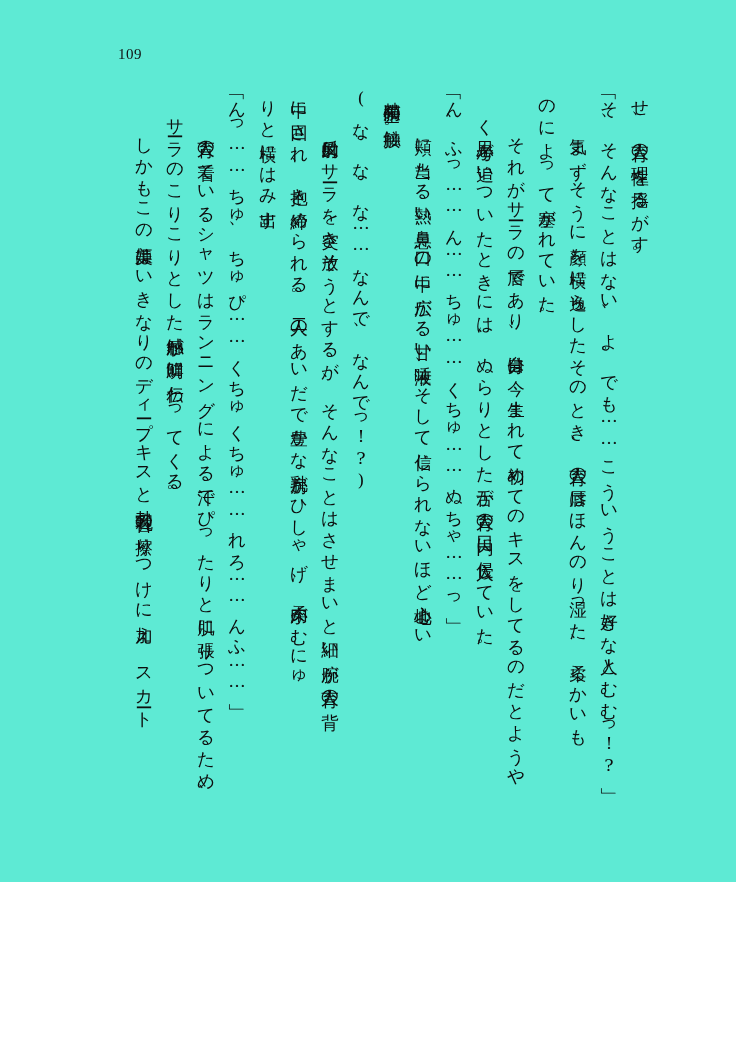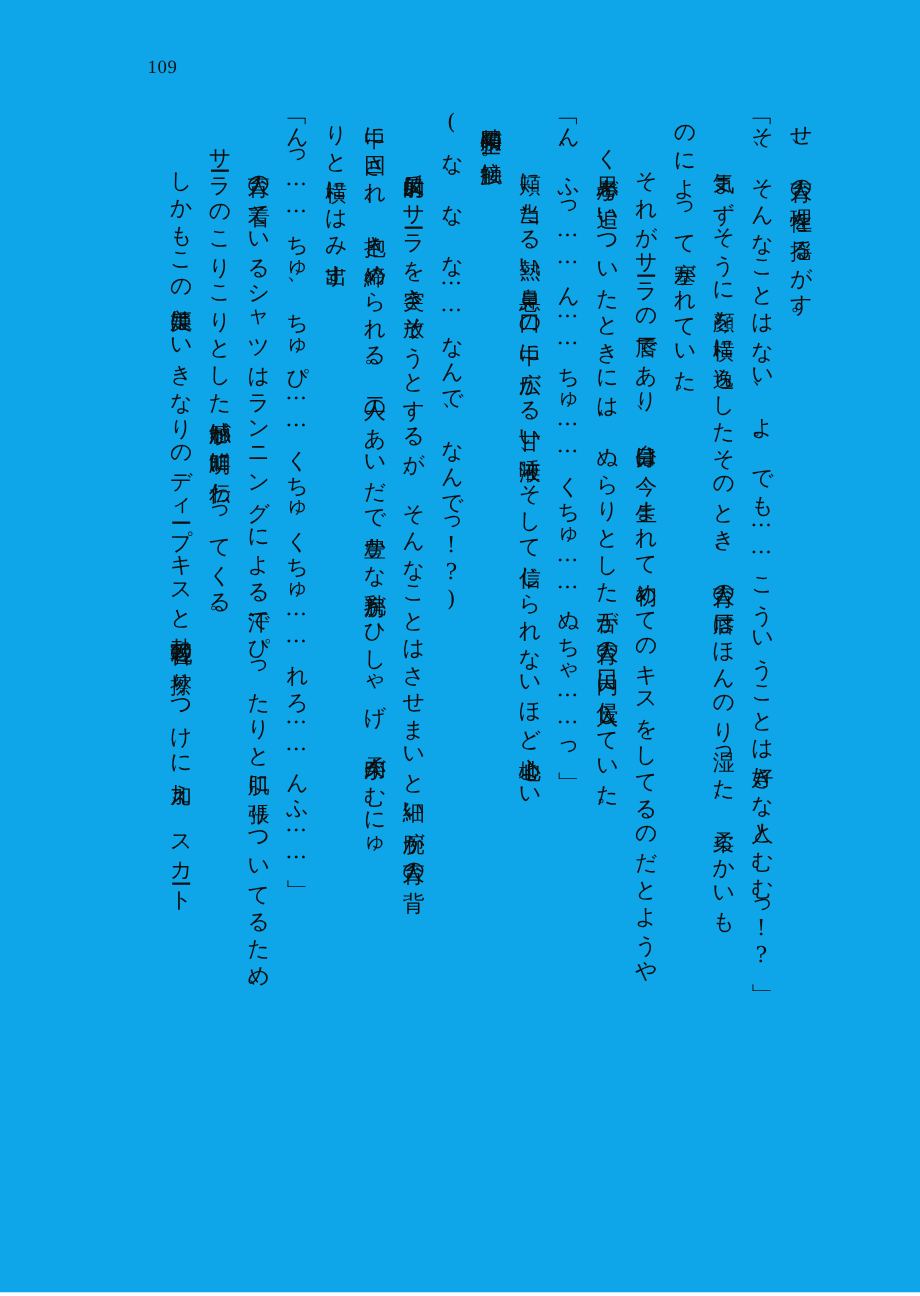--- a/index.html
+++ b/index.html
@@ -6,22 +6,22 @@
     margin: 0;
     padding: 0;
     background: #ffffff;
   }
   body {
     font-family: "Liberation Serif", "DejaVu Serif", serif;
   }
   #page {
     position: relative;
     width: 736px;
-    height: 1034px;
-    background: #0ea5e9;
+    height: 882px;
+    background: #5eead4;
     overflow: hidden;
   }
   
   #page-number {
     position: absolute;
     top: 46px;
     left: 118px;
     font-size: 15px;
     letter-spacing: 0.5px;
     color: #111111;

